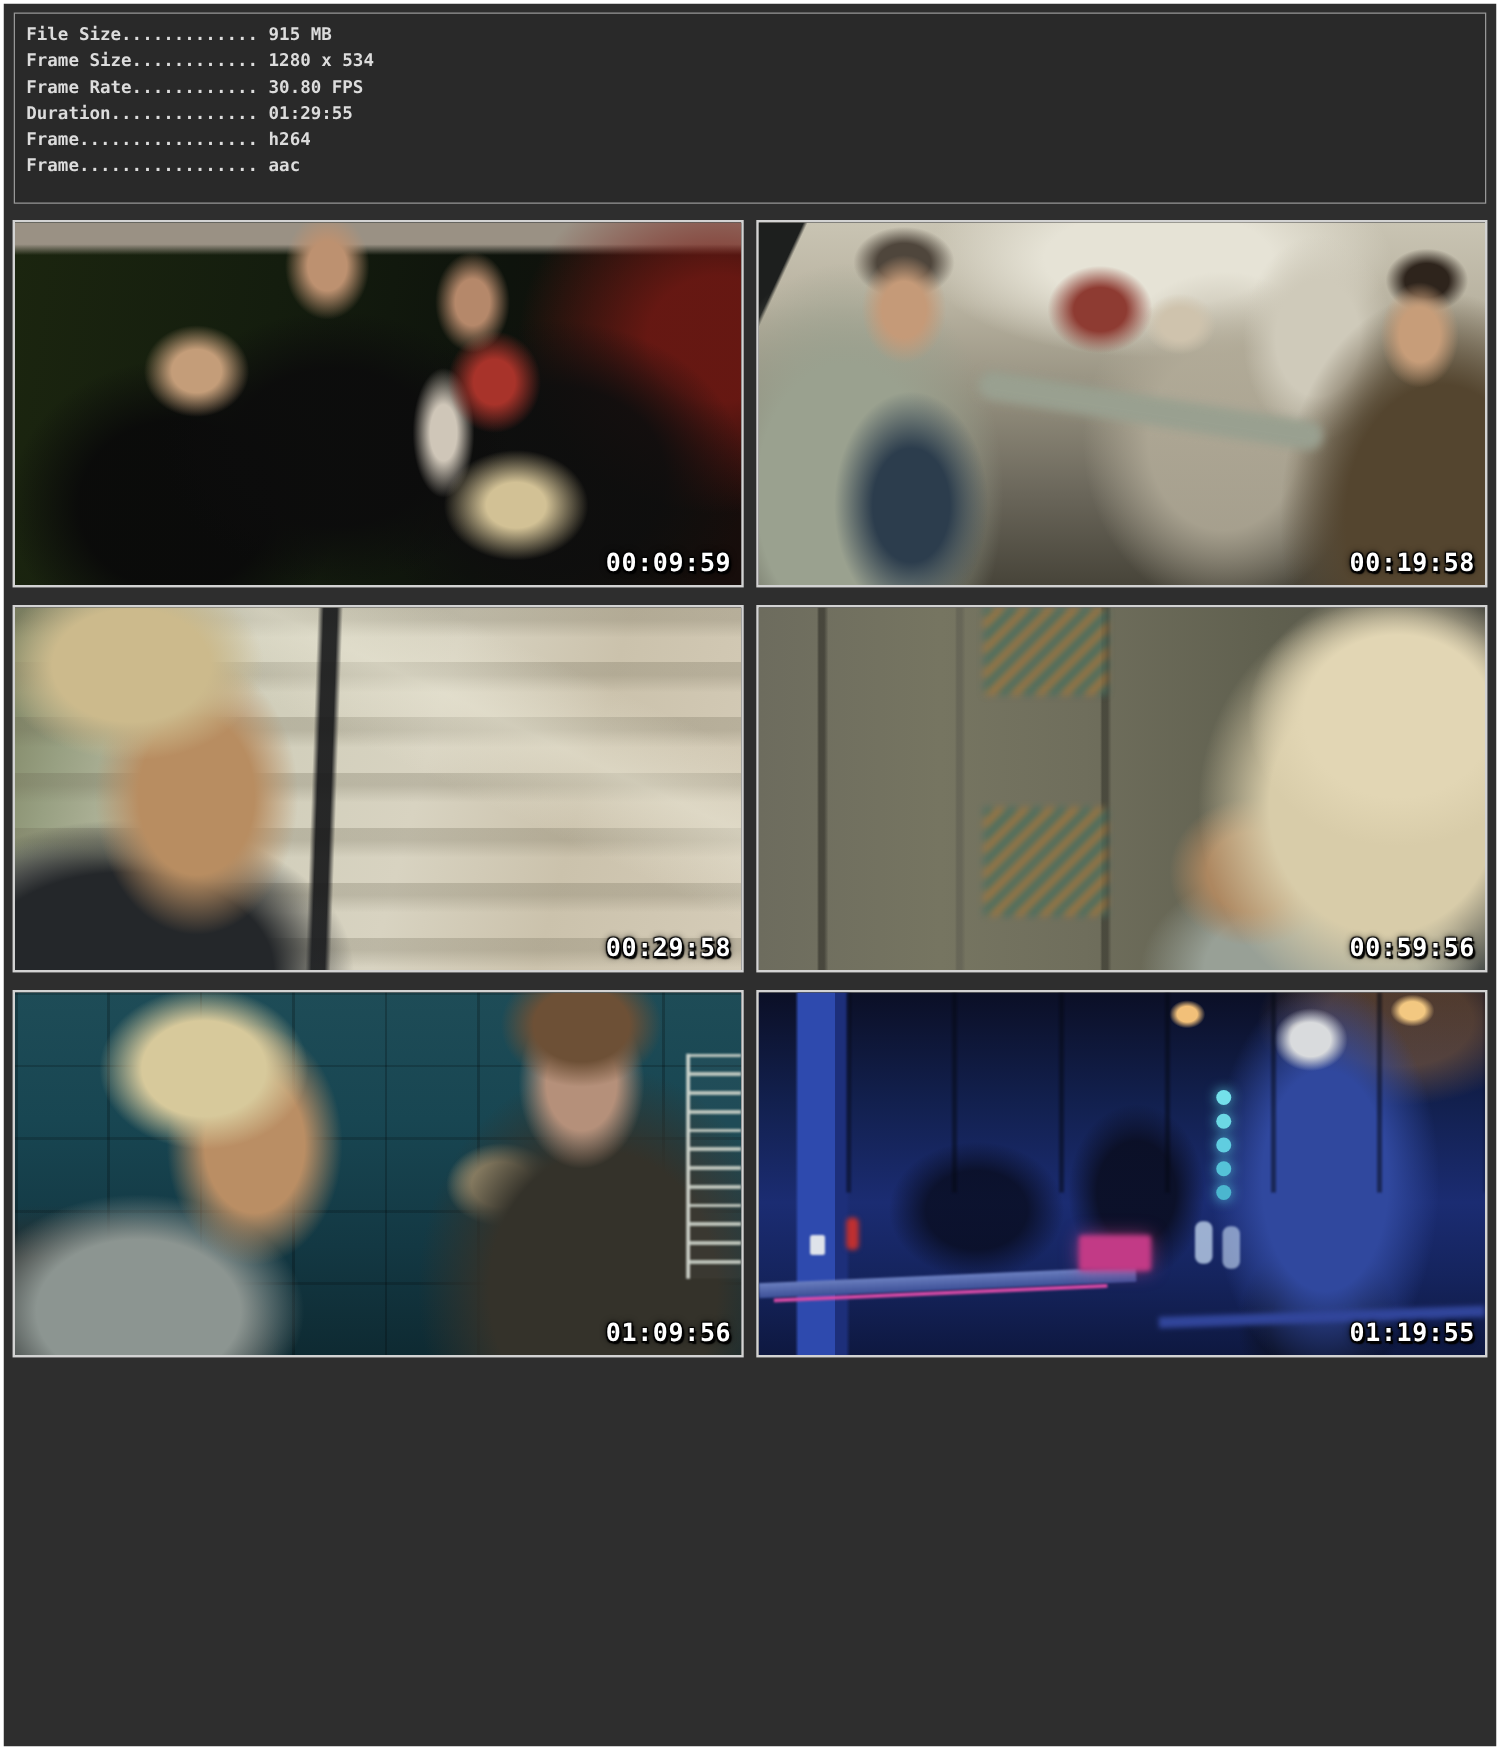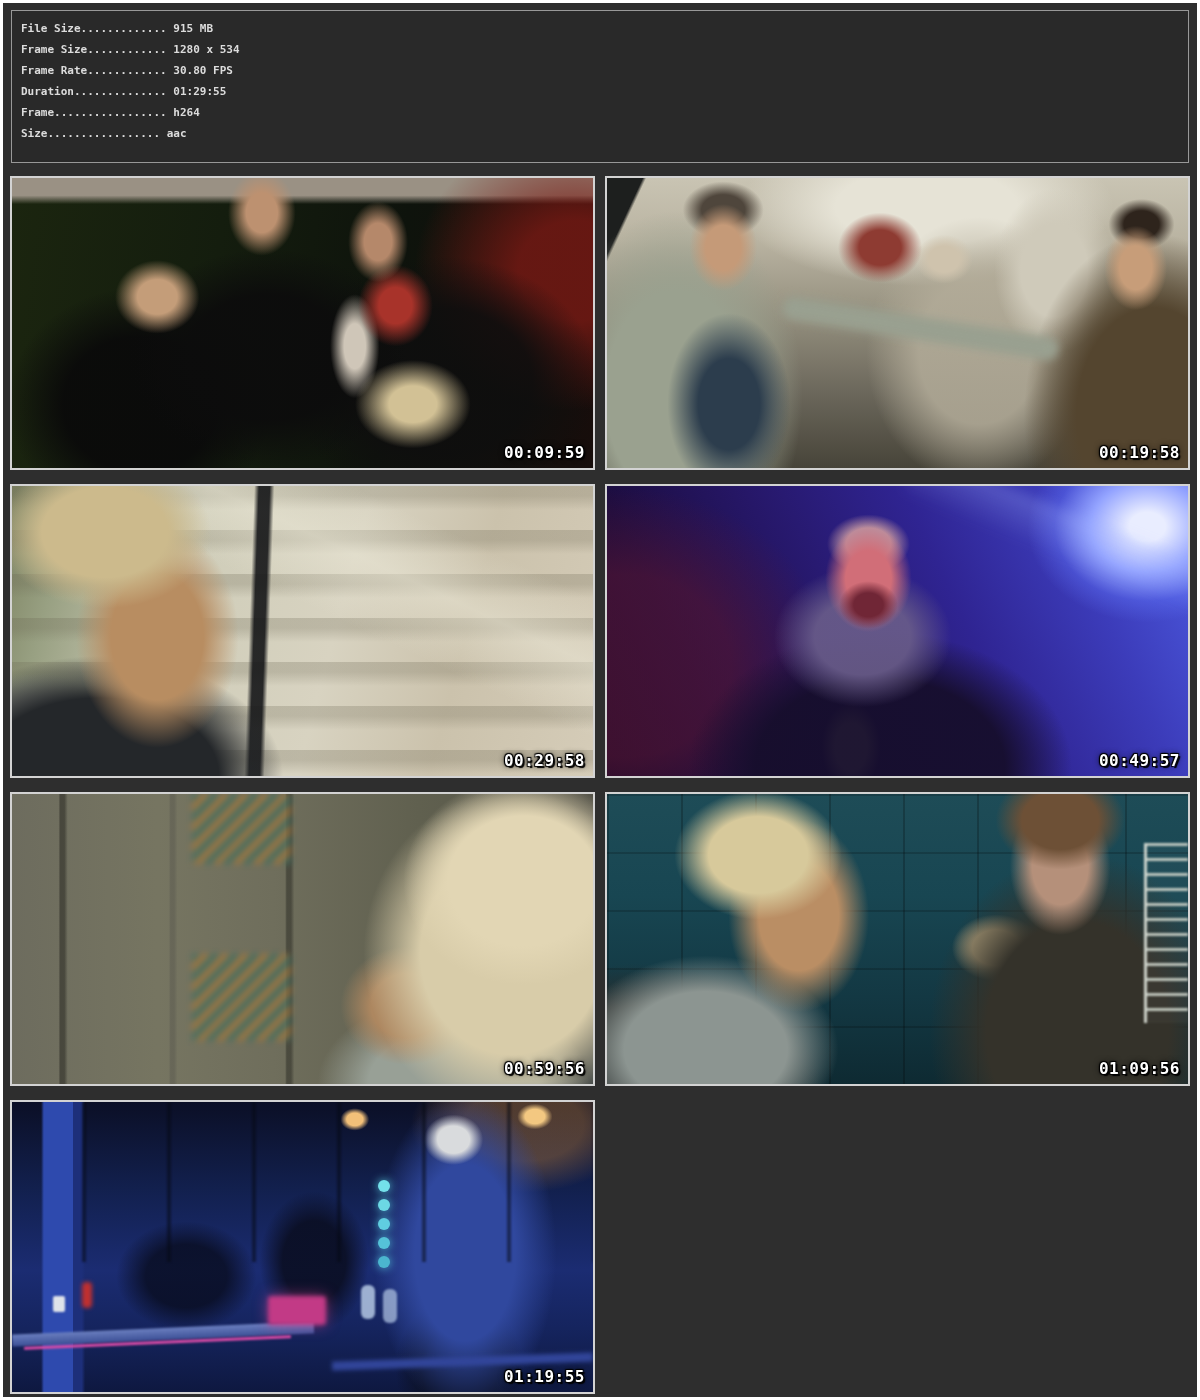--- a/index.html
+++ b/index.html
@@ -9,37 +9,37 @@
     font-family:"DejaVu Sans Mono","Liberation Mono",monospace;
     position:relative;overflow:hidden;
   }
   
   .info-panel{
     margin:7px 8px 13px 8px;height:153px;box-sizing:border-box;
     background:#292929;border:1px solid #989898;
     padding:7px 9px 18px 9px;
   }
   .info-line{
-    color:#dcdcdc;font-size:11px;line-height:21px;font-weight:bold;
+    color:#dcdcdc;font-size:14px;line-height:21px;font-weight:bold;
     white-space:pre;letter-spacing:0;
   }
   
   .grid{
     display:grid;grid-template-columns:585px 585px;gap:14px 10px;
     padding:0 7px;
   }
   figure.shot{
     margin:0;width:585px;height:294px;box-sizing:border-box;
     border:2px solid #d3d3d3;position:relative;overflow:hidden;background:#000;
   }
   .scene{position:absolute;inset:0;}
   .layer{position:absolute;}
   .ts{
     position:absolute;right:8px;bottom:6px;
-    color:#ffffff;font-size:16px;font-weight:bold;letter-spacing:0.5px;
+    color:#ffffff;font-size:20px;font-weight:bold;letter-spacing:0.5px;
     font-family:"DejaVu Sans Mono","Liberation Mono",monospace;
     text-shadow:2px 2px 1px #000,-1px -1px 1px #000,1px -1px 1px #000,-1px 1px 1px #000,0 0 6px rgba(0,0,0,.9);
   }
   
   .s1{background:
     radial-gradient(85px 65px at 69% 78%, #d2c195 0 28%, rgba(210,193,149,0) 68%),
     radial-gradient(46px 62px at 63% 22%, #b5886a 0 30%, rgba(181,136,106,0) 65%),
     radial-gradient(52px 66px at 43% 12%, #bd9170 0 30%, rgba(189,145,112,0) 65%),
     radial-gradient(62px 54px at 25% 41%, #c49d79 0 32%, rgba(196,157,121,0) 68%),
     radial-gradient(55px 60px at 66% 44%, #a8332a 0 30%, rgba(168,51,42,0) 68%),
@@ -139,21 +139,21 @@
 <body>
 
 <div class="page">
 
   <section class="info-panel">
     <div class="info-line">File Size............. 915 MB</div>
     <div class="info-line">Frame Size............ 1280 x 534</div>
     <div class="info-line">Frame Rate............ 30.80 FPS</div>
     <div class="info-line">Duration.............. 01:29:55</div>
     <div class="info-line">Frame................. h264</div>
-    <div class="info-line">Size................. aac</div>
+    <div class="info-line">Frame................. aac</div>
   </section>
 
   <section class="grid">
 
     <figure class="shot">
       <div class="scene s1"></div>
       <figcaption class="ts">00:09:59</figcaption>
     </figure>
 
     <figure class="shot">
@@ -162,26 +162,20 @@
       </div>
       <figcaption class="ts">00:19:58</figcaption>
     </figure>
 
     <figure class="shot">
       <div class="scene s3"></div>
       <figcaption class="ts">00:29:58</figcaption>
     </figure>
 
 
-    <figure class="shot">
-      <div class="scene s5">
-        <div class="layer" style="right:-5%;top:8%;width:55%;height:16%;background:linear-gradient(rgba(170,185,255,.28),rgba(170,185,255,0));transform:rotate(22deg);filter:blur(6px);"></div>
-      </div>
-      <figcaption class="ts">00:49:57</figcaption>
-    </figure>
 
     <figure class="shot">
       <div class="scene s6">
         <div class="layer" style="left:31%;top:0;width:17%;height:24%;background:repeating-linear-gradient(135deg,#3f6e63 0 7px,#a5763c 7px 14px);filter:blur(3px);opacity:.8;"></div>
         <div class="layer" style="left:31%;top:55%;width:17%;height:30%;background:repeating-linear-gradient(135deg,#3f6e63 0 7px,#a5763c 7px 14px);filter:blur(3px);opacity:.8;"></div>
       </div>
       <figcaption class="ts">00:59:56</figcaption>
     </figure>
 
     <figure class="shot">

